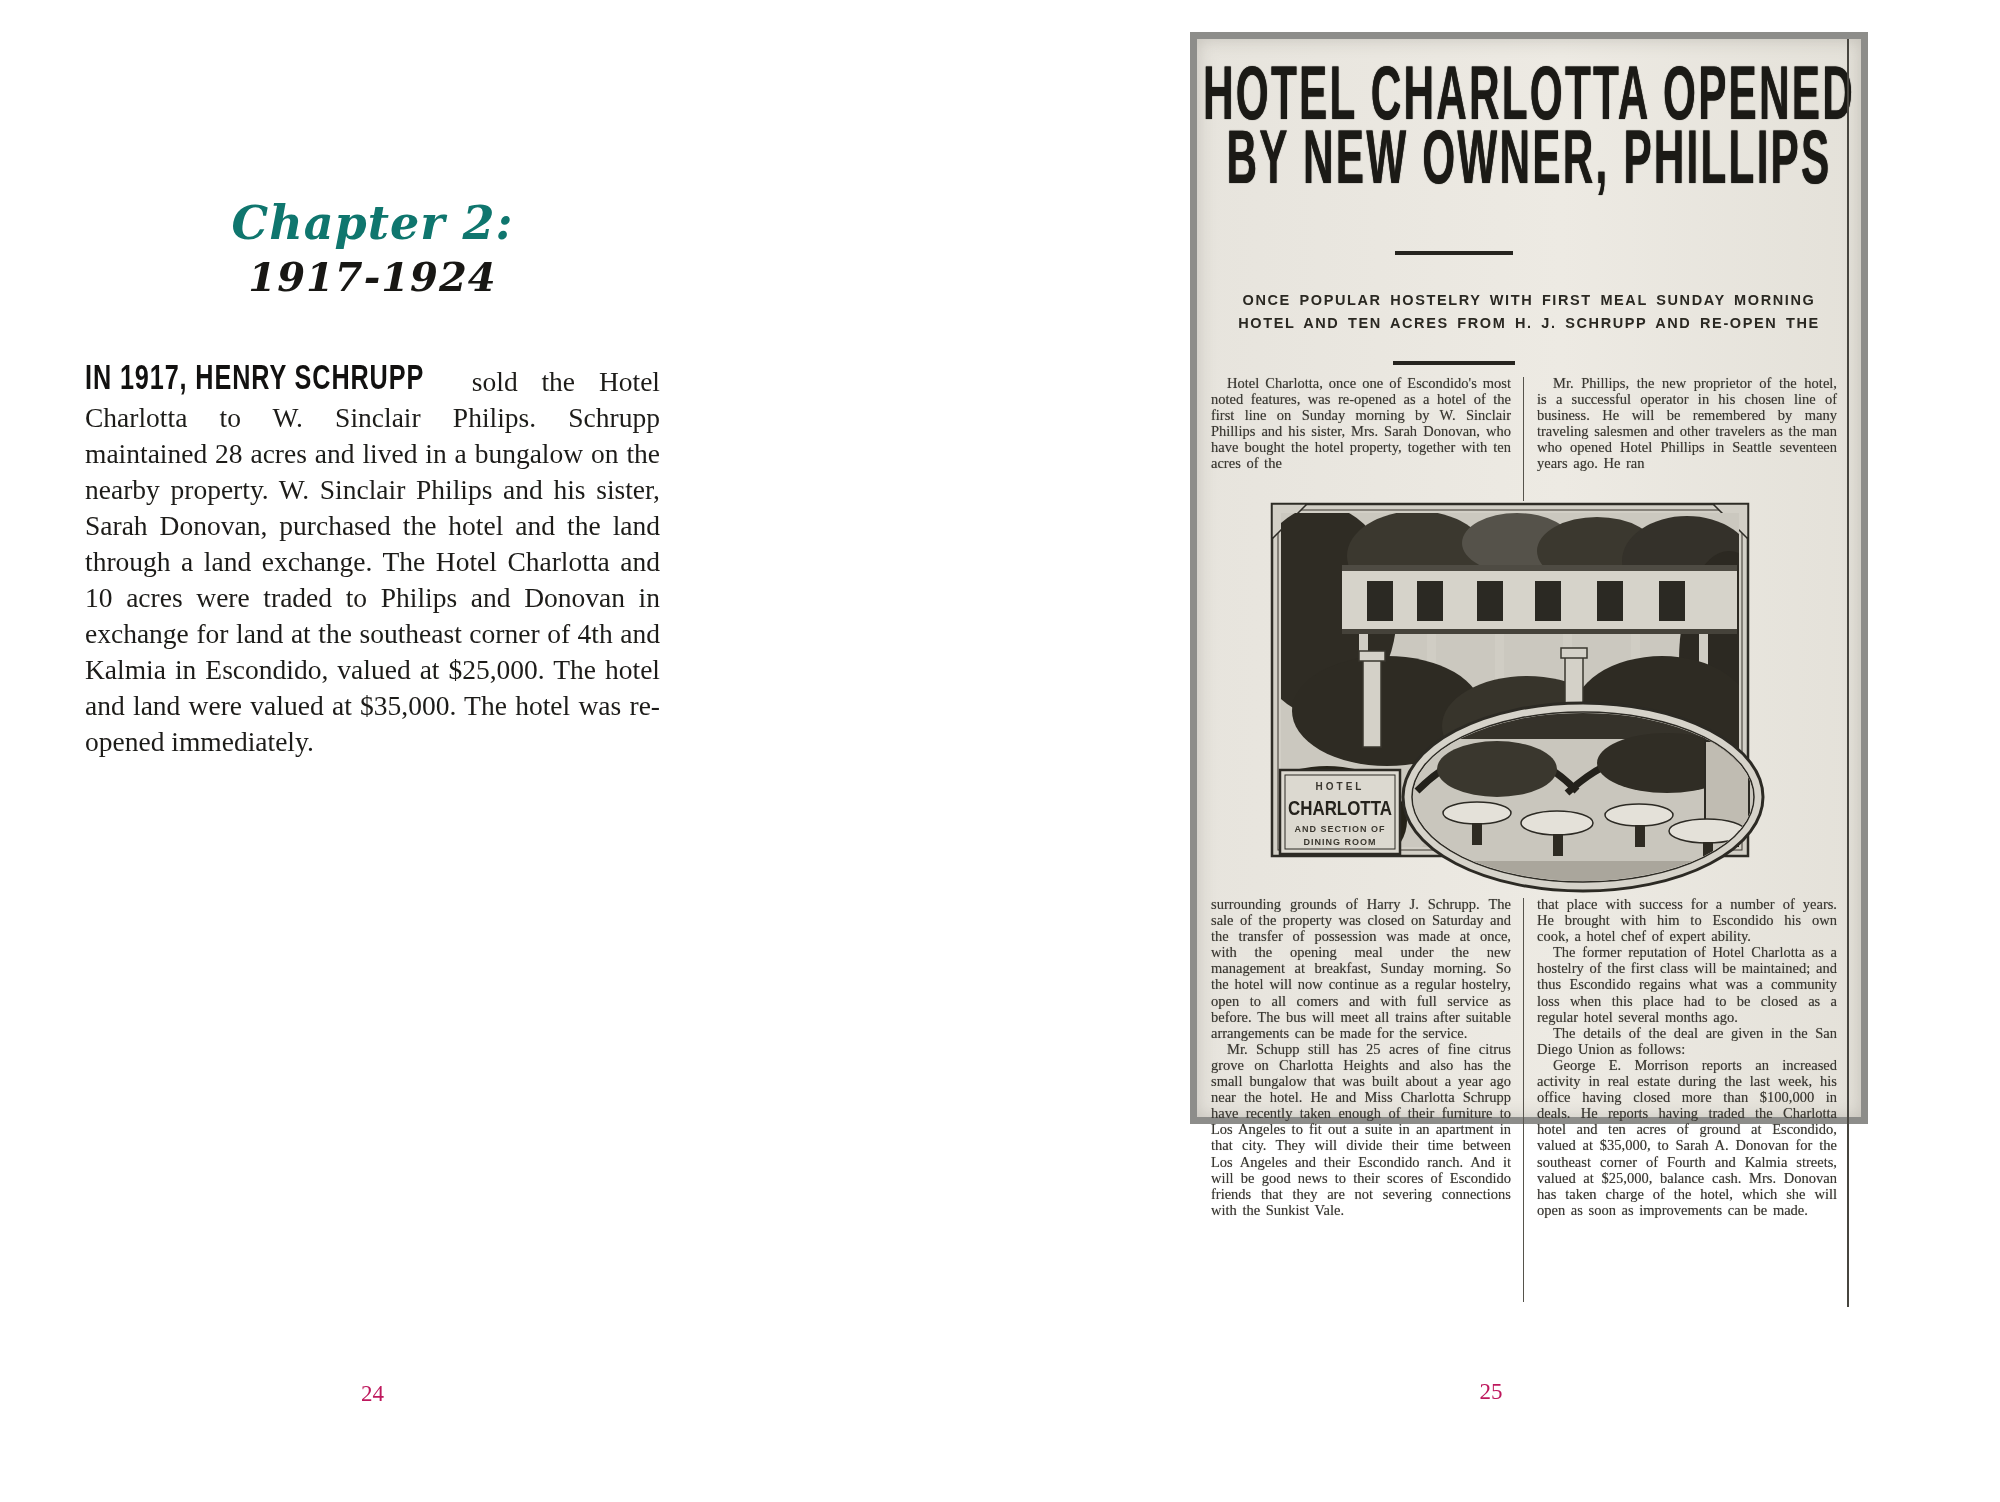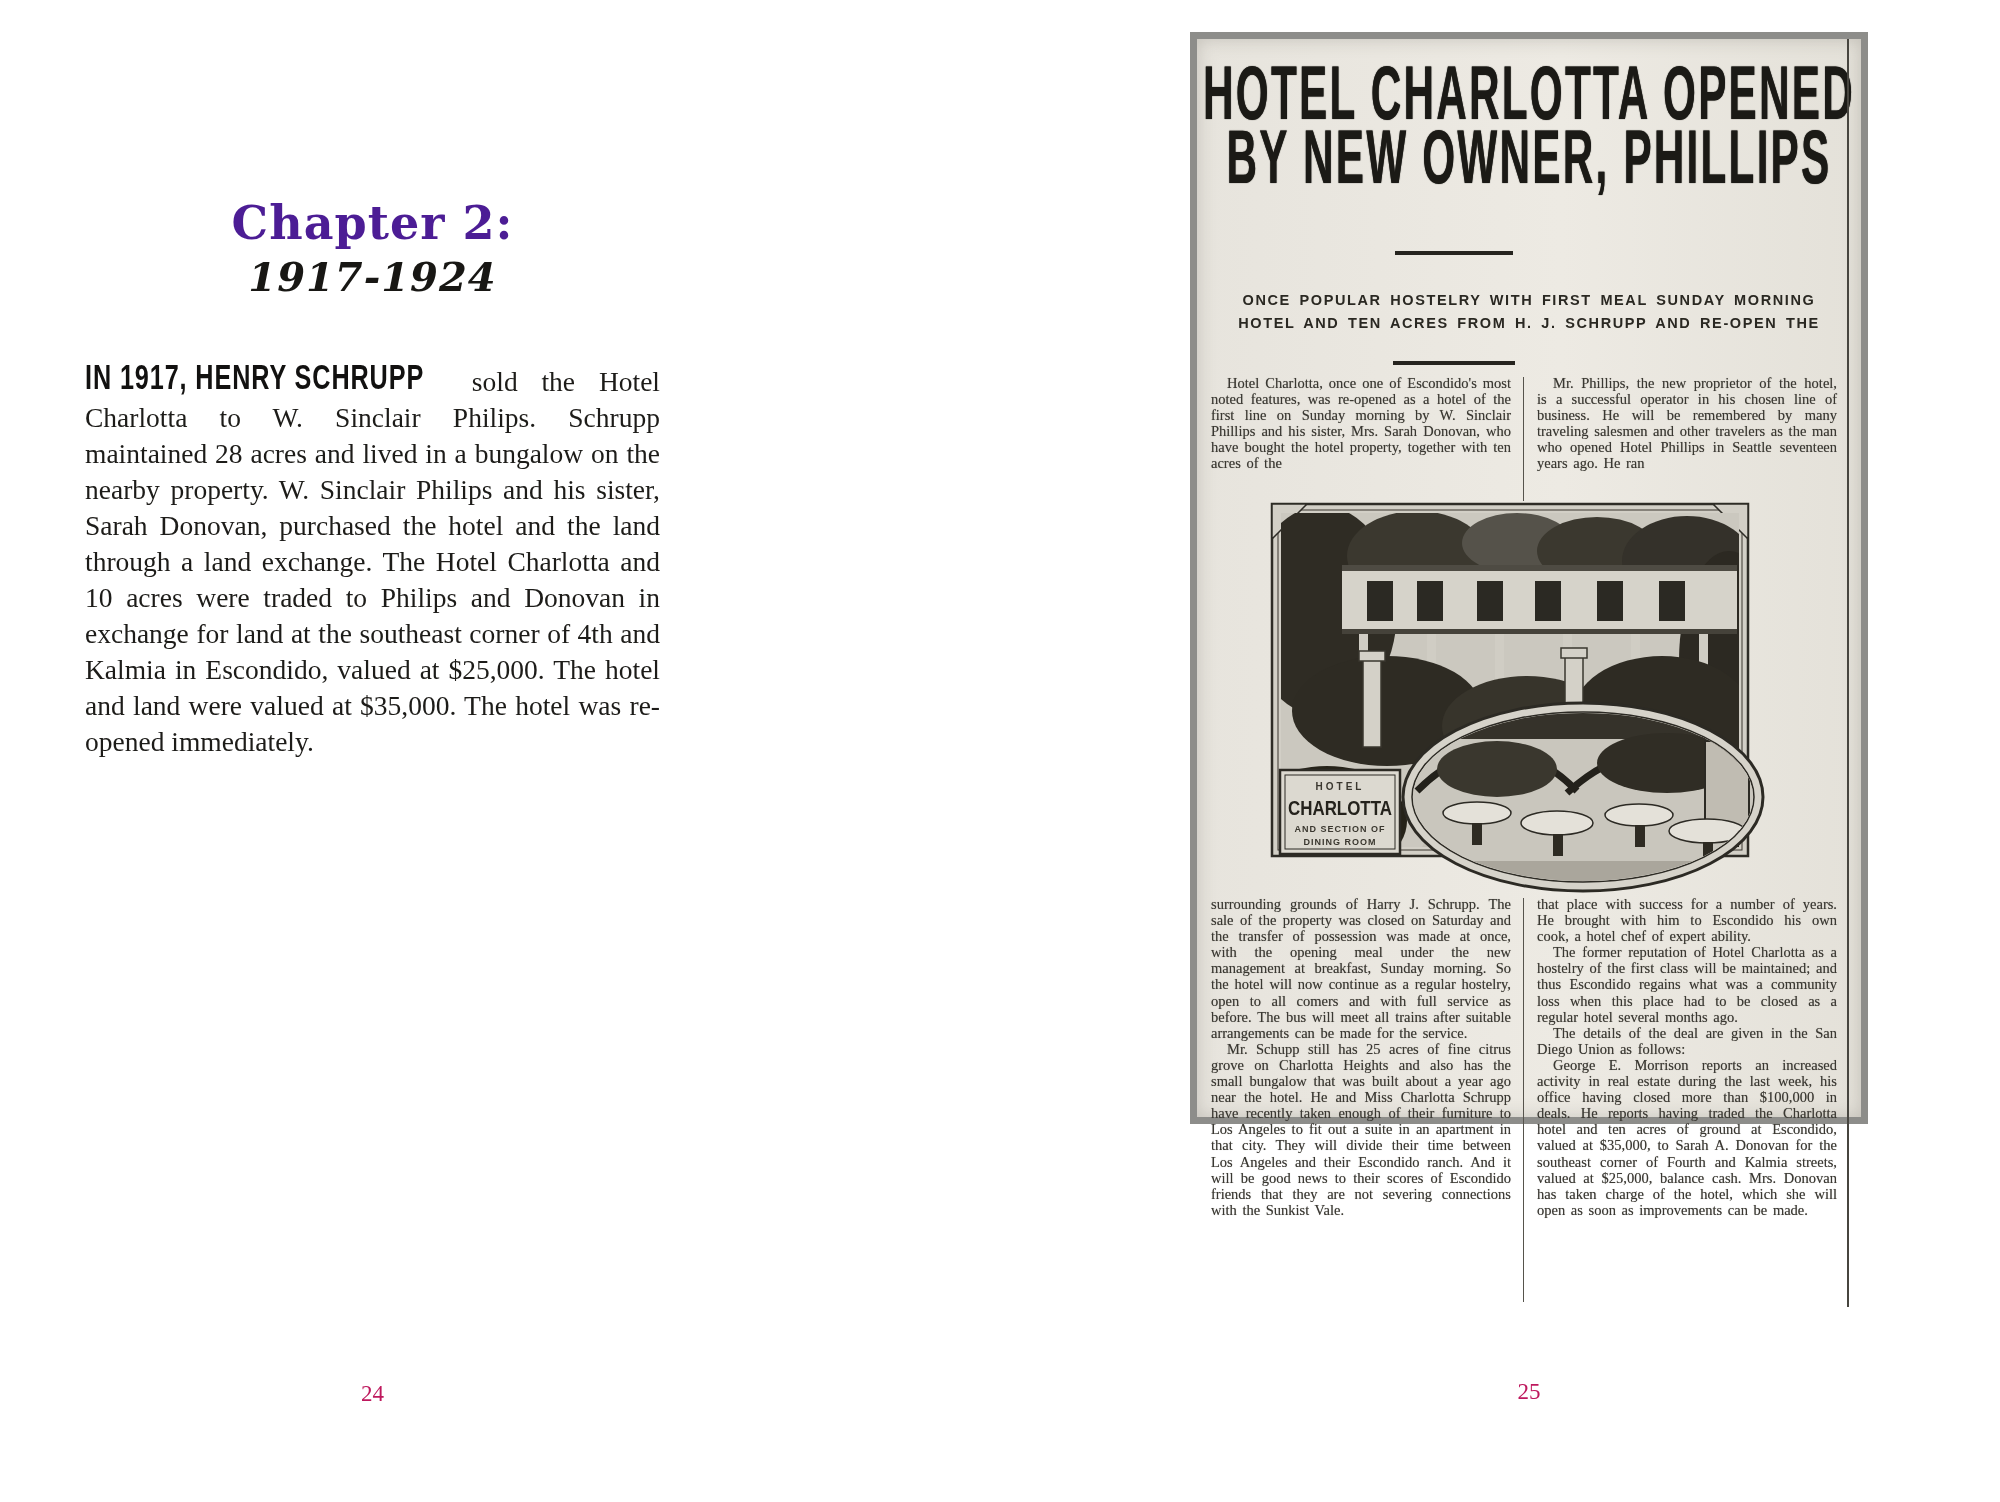--- a/index.html
+++ b/index.html
@@ -4,22 +4,22 @@
 <style>
   html,body{margin:0;padding:0;}
   body{
     width:2000px;height:1502px;position:relative;overflow:hidden;
     background:#ffffff;color:#1c1b19;
     font-family:"Liberation Serif", serif;
   }
   
   .left-content{position:absolute;left:85px;top:192px;width:575px;text-align:center;}
   .chapter-label{
-    font-family:"DejaVu Serif", serif;font-weight:700;
-    font-size:46px;line-height:62px;letter-spacing:1px;color:#4c1d95;
+    font-family:"DejaVu Serif", serif;font-style:italic;font-weight:700;
+    font-size:46px;line-height:62px;letter-spacing:1px;color:#0f766e;
   }
   .chapter-title-wrap{height:76px;}
   .chapter-title{
     font-family:"DejaVu Serif", serif;font-weight:700;font-size:52px;line-height:74px;
     width:max-content;margin-left:50%;white-space:nowrap;color:#141311;
     transform:translateX(-50%) scale(0.76,1.02);
   }
   .chapter-years{
     font-family:"DejaVu Serif", serif;font-style:italic;font-weight:700;
     font-size:40px;line-height:46px;letter-spacing:1px;color:#181714;
@@ -28,21 +28,21 @@
     margin-top:64px;text-align:justify;
     font-size:27.5px;line-height:36px;color:#1d1c19;
   }
   .lead-in{
     display:inline-block;font-family:"Liberation Sans", sans-serif;font-weight:700;
     font-size:28px;letter-spacing:1px;transform:scale(0.9,1.25);
     transform-origin:left bottom;margin-right:10px;white-space:nowrap;color:#121110;
   }
   .page-num{position:absolute;font-size:23px;color:#be185d;text-align:center;}
   .page-num.left{left:85px;width:575px;top:1381px;}
-  .page-num.right{left:1190px;width:678px;top:1379px;}
+  .page-num.right{left:1152px;width:678px;top:1379px;}
 
   
   .clipping{
     position:absolute;left:1190px;top:32px;width:678px;height:1092px;
     box-sizing:border-box;border:7px solid #8d8d8a;
     background:linear-gradient(90deg,#e7e4dd 0%,#edeae3 55%,#e4e1d9 100%);
     box-shadow:inset 0 0 18px rgba(90,88,80,0.25);
   }
   .clip-inner{position:relative;width:664px;height:1268px;overflow:hidden;color:#34322d;}
   .headline{position:absolute;top:22px;left:0;width:664px;}

